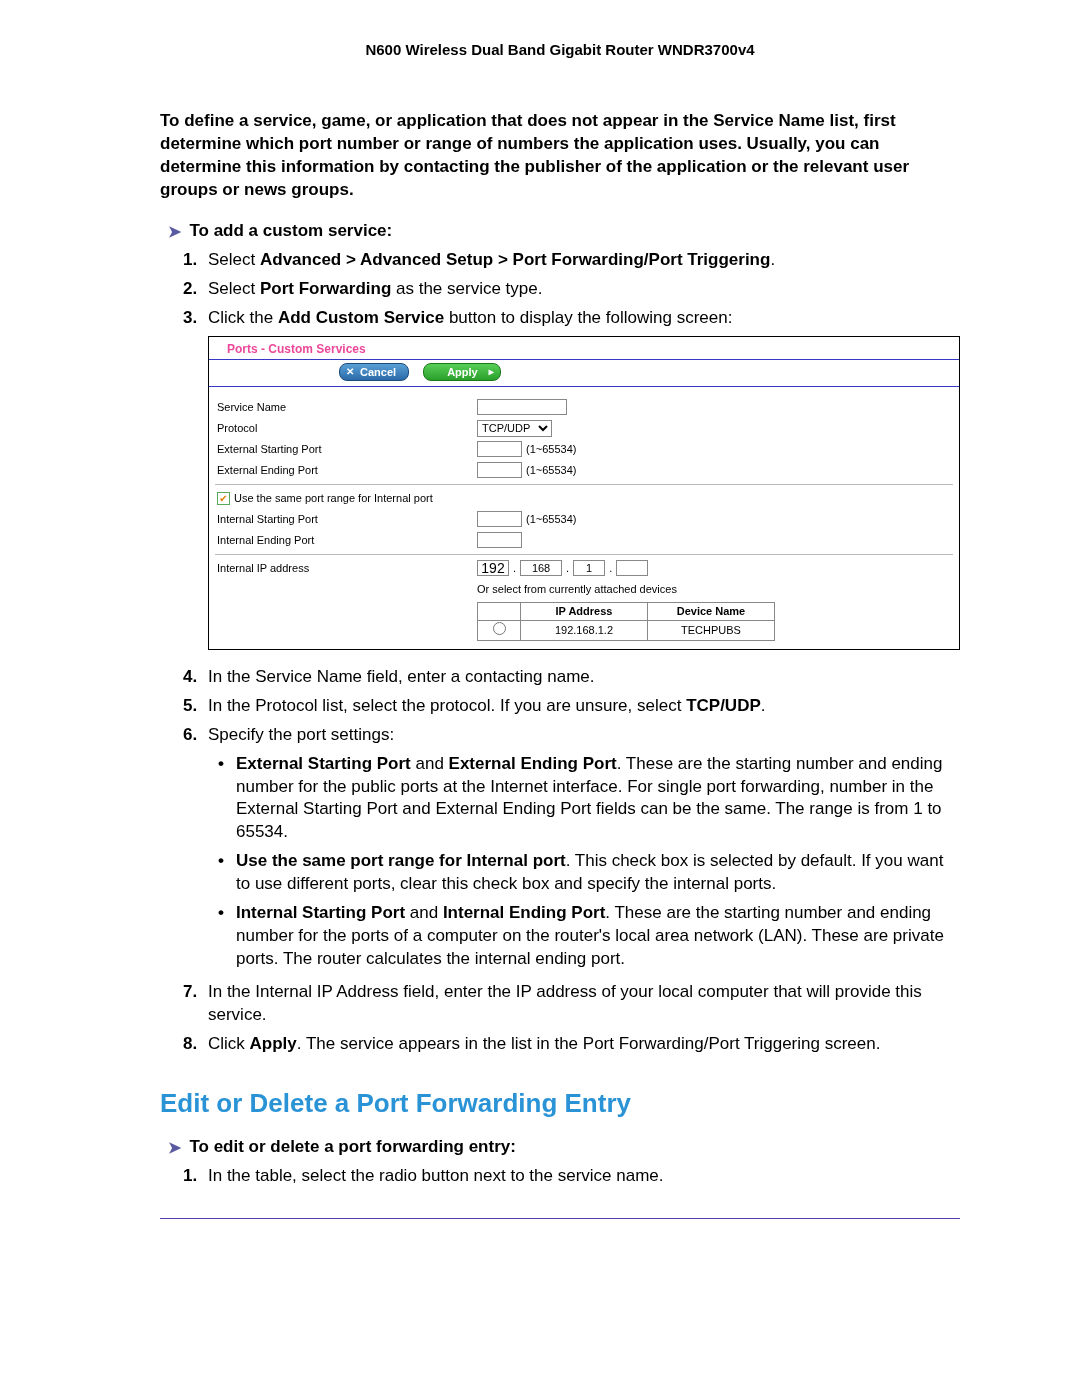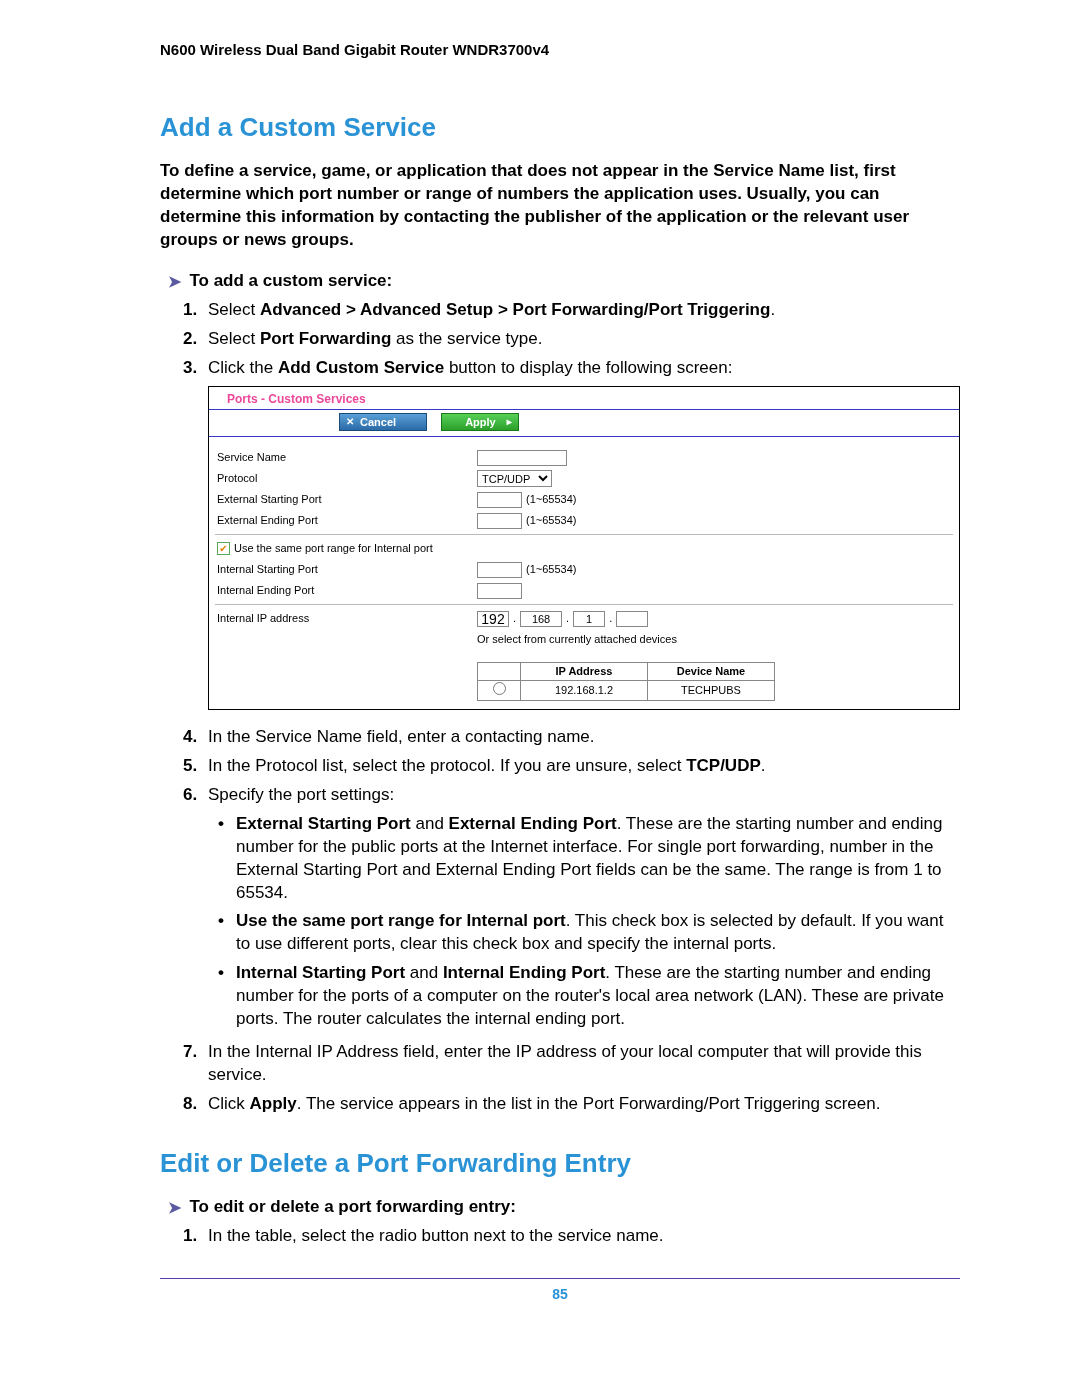--- a/index.html
+++ b/index.html
@@ -13,20 +13,21 @@
   }
   .page {
     width: 1080px;
     min-height: 1397px;
     margin: 0 auto;
     box-sizing: border-box;
     padding: 40px 120px 20px 160px;
     position: relative;
   }
   .hdr {
+    text-align: center;
     font-weight: bold;
     font-size: 15px;
     margin-bottom: 50px;
   }
   h2.section {
     color: #2a93d6;
     font-size: 26px;
     font-weight: bold;
     margin: 30px 0 15px 0;
   }
@@ -112,26 +113,26 @@
   .shot .btnbar {
     display: flex;
     gap: 14px;
     justify-content: flex-start;
     padding: 3px 0 3px 130px;
   }
   .btn {
     display: inline-flex;
     align-items: center;
     height: 16px;
-    padding: 0 30px 0 20px;
+    padding: 0 12px 0 20px;
     color: #fff;
     font-weight: bold;
     font-size: 11px;
     position: relative;
-    border-radius: 0;
+    border-radius: 8px;
   }
   .btn.cancel {
     background: linear-gradient(#5aa0d6, #2a6aa8);
     border: 1px solid #1a4a7a;
   }
   .btn.cancel::before {
     content: "✕";
     position: absolute;
     left: 6px;
     font-size: 10px;
@@ -177,40 +178,39 @@
     display: inline-flex;
     align-items: center;
     justify-content: center;
     font-size: 10px;
     color: #e08000;
     margin-right: 4px;
   }
   .shot hr.thin { border: none; border-top: 1px solid #bbb; margin: 3px 0; }
   .devtbl {
     border-collapse: collapse;
-    margin-top: 12px;
+    margin-top: 2px;
     font-size: 11px;
   }
   .devtbl th, .devtbl td {
     border: 1px solid #888;
     text-align: center;
     padding: 1px 8px;
     height: 15px;
   }
   .devtbl th { font-weight: bold; background: #fff; }
   .devtbl td input[type=radio] { margin: 0; }
 </style>
 </head>
 <body>
 
 <div class="page">
 
   <div class="hdr">N600 Wireless Dual Band Gigabit Router WNDR3700v4</div>
 
-  <h2 class="section">Add a Custom Service</h2>
 
   <p class="body">To define a service, game, or application that does not appear in the Service Name list, first determine which port number or range of numbers the application uses. Usually, you can determine this information by contacting the publisher of the application or the relevant user groups or news groups.</p>
 
   <div class="chev-row">
     <span class="chev">➤</span>
     <span>To add a custom service:</span>
   </div>
 
   <ol class="main">
     <li>
@@ -368,15 +368,14 @@
   <div class="chev-row">
     <span class="chev">➤</span>
     <span>To edit or delete a port forwarding entry:</span>
   </div>
 
   <ol class="main">
     <li>In the table, select the radio button next to the service name.</li>
   </ol>
 
   <hr class="bot">
-  <div class="footer-pg">85</div>
 
 </div>
 
 </body></html>

